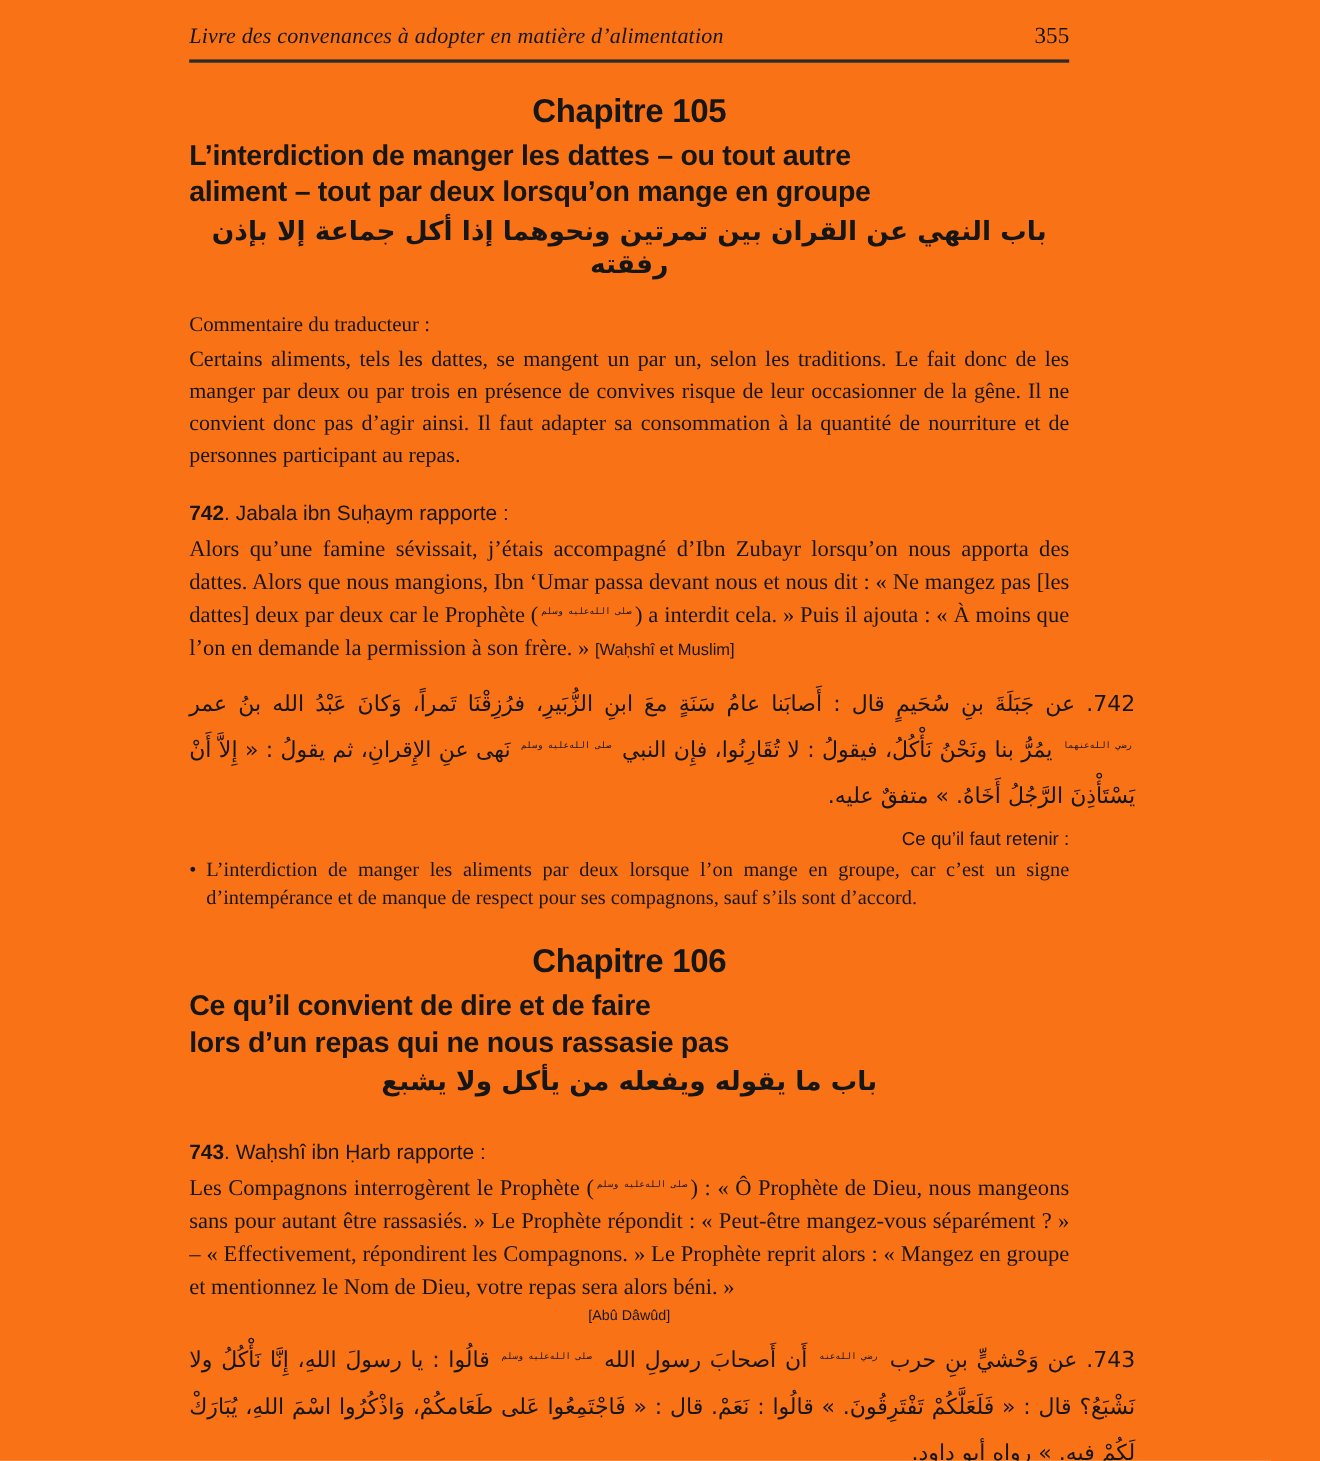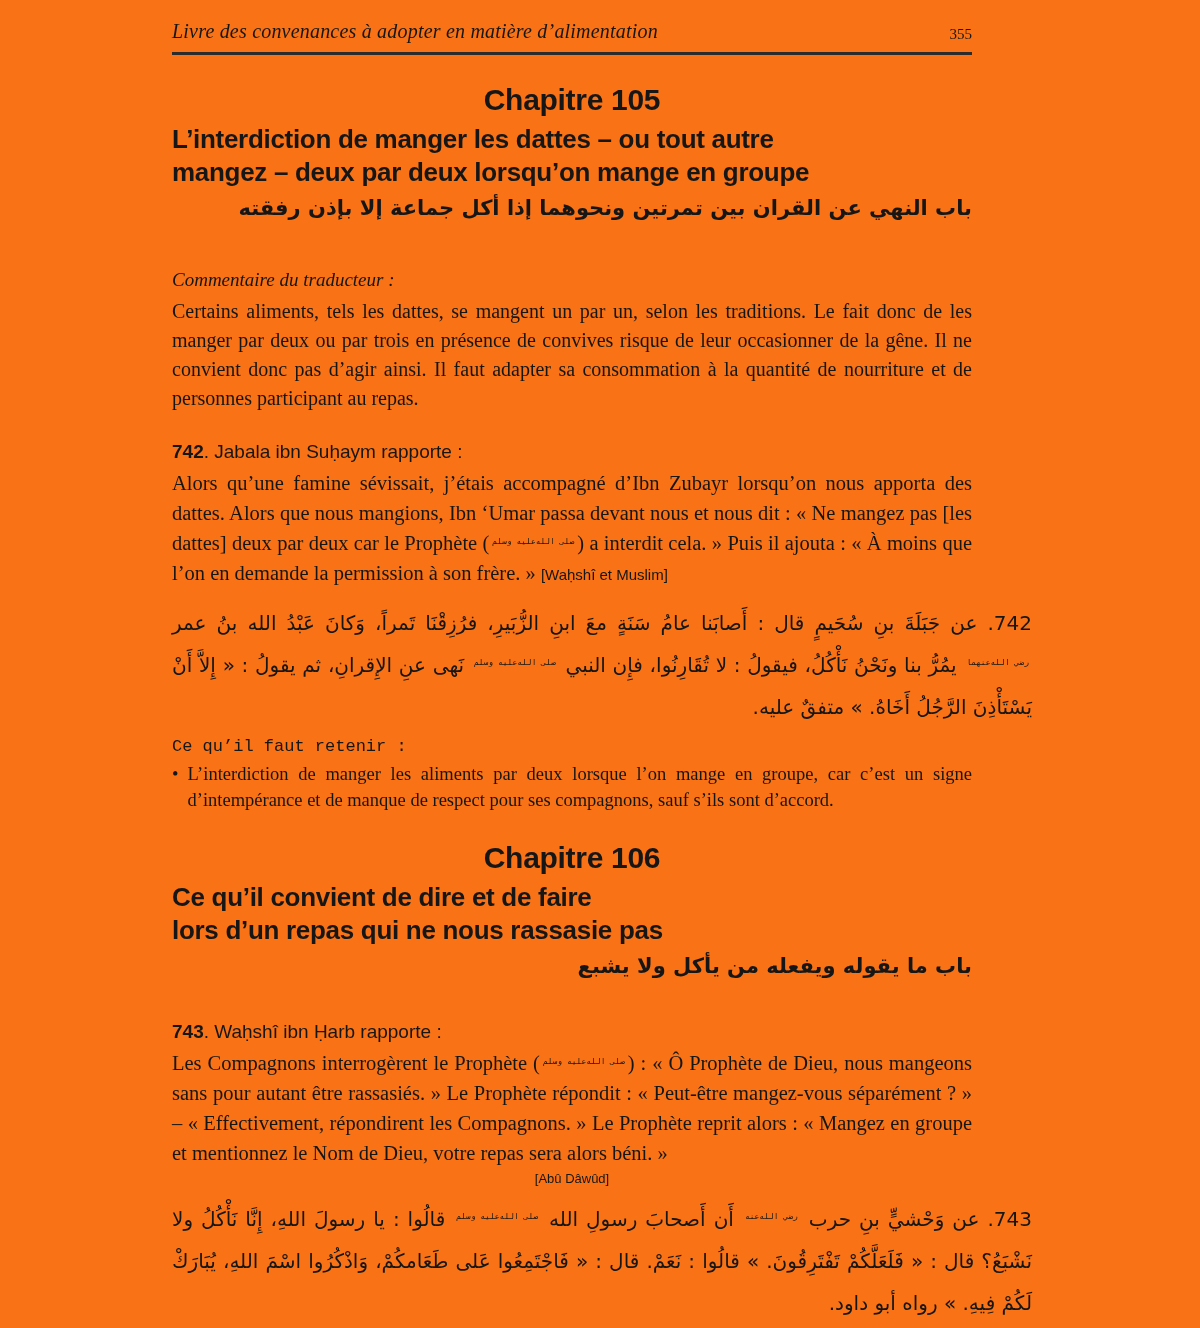--- a/index.html
+++ b/index.html
@@ -27,21 +27,21 @@
     justify-content: space-between;
     align-items: flex-end;
     border-bottom: 3px solid #2b2b2b;
     padding-bottom: 9px;
   }
   .running-title {
     font-style: italic;
     font-size: 20px;
     letter-spacing: 0.2px;
   }
-  .page-number { font-size: 15px; }
+  .page-number { font-size: 21px; }
 
   
   .chap-label {
     margin-top: 28px;
     text-align: center;
     font-family: "Liberation Sans", sans-serif;
     font-weight: bold;
     font-size: 30px;
     letter-spacing: -0.3px;
   }
@@ -49,30 +49,30 @@
     margin-top: 6px;
     text-align: left;
     font-family: "Liberation Sans", sans-serif;
     font-weight: bold;
     font-size: 26px;
     line-height: 33px;
     letter-spacing: -0.3px;
   }
   .chap-arabic {
     margin-top: 4px;
-    text-align: right;
+    text-align: center;
     direction: rtl;
     font-family: "DejaVu Sans", sans-serif;
     font-weight: bold;
-    font-size: 21px;
+    font-size: 24px;
     line-height: 30px;
   }
 
   
-  .commentary-label { margin-top: 46px; font-size: 19px; font-style: italic; }
+  .commentary-label { margin-top: 30px; font-size: 19px; }
   .commentary-text {
     margin-top: 6px;
     font-size: 20px;
     line-height: 29px;
     text-align: justify;
   }
 
   
   .narrator {
     margin-top: 28px;
@@ -118,22 +118,23 @@
     line-height: 8.5px;
     vertical-align: middle;
     margin: 0 3px;
     transform: translateY(-3px);
     direction: rtl;
   }
 
   
   .retenir-label {
     margin-top: 9px;
-    font-family: Liberation Mono, monospace;
+    font-family: Liberation Sans, sans-serif;
     font-size: 17px;
+    text-align: right;
   }
   .retenir-bullet {
     margin-top: 5px;
     display: flex;
     gap: 9px;
     font-size: 18.5px;
     line-height: 26px;
   }
   .retenir-bullet .marker { flex: 0 0 auto; }
   .retenir-bullet .btxt { text-align: justify; }
@@ -149,21 +150,21 @@
 
     <div class="running-header">
       <span class="running-title">Livre des convenances à adopter en matière d’alimentation</span>
       <span class="page-number">355</span>
     </div>
 
     <div>
       <div class="chap-label">Chapitre 105</div>
       <div class="chap-title">
         <div>L’interdiction de manger les dattes – ou tout autre</div>
-        <div>mangez – deux par deux lorsqu’on mange en groupe</div>
+        <div>aliment – tout par deux lorsqu’on mange en groupe</div>
       </div>
       <div class="chap-arabic">باب النهي عن القران بين تمرتين ونحوهما إذا أكل جماعة إلا بإذن رفقته</div>
 
       <div class="commentary-label">Commentaire du traducteur :</div>
       <div class="commentary-text">Certains aliments, tels les dattes, se mangent un par un, selon les traditions. Le fait donc de les manger par deux ou par trois en présence de convives risque de leur occasionner de la gêne. Il ne convient donc pas d’agir ainsi. Il faut adapter sa consommation à la quantité de nourriture et de personnes participant au repas.</div>
 
       <div class="narrator"><span class="num">742</span><span>. Jabala ibn Suḥaym rapporte :</span></div>
 
       <div class="hadith-text"><span>Alors qu’une famine sévissait, j’étais accompagné d’Ibn Zubayr lorsqu’on nous apporta des dattes. Alors que nous mangions, Ibn ‘Umar passa devant nous et nous dit : « Ne mangez pas [les dattes] deux par deux car le Prophète (</span><span class="hon">
             <span>صلى الله</span>

